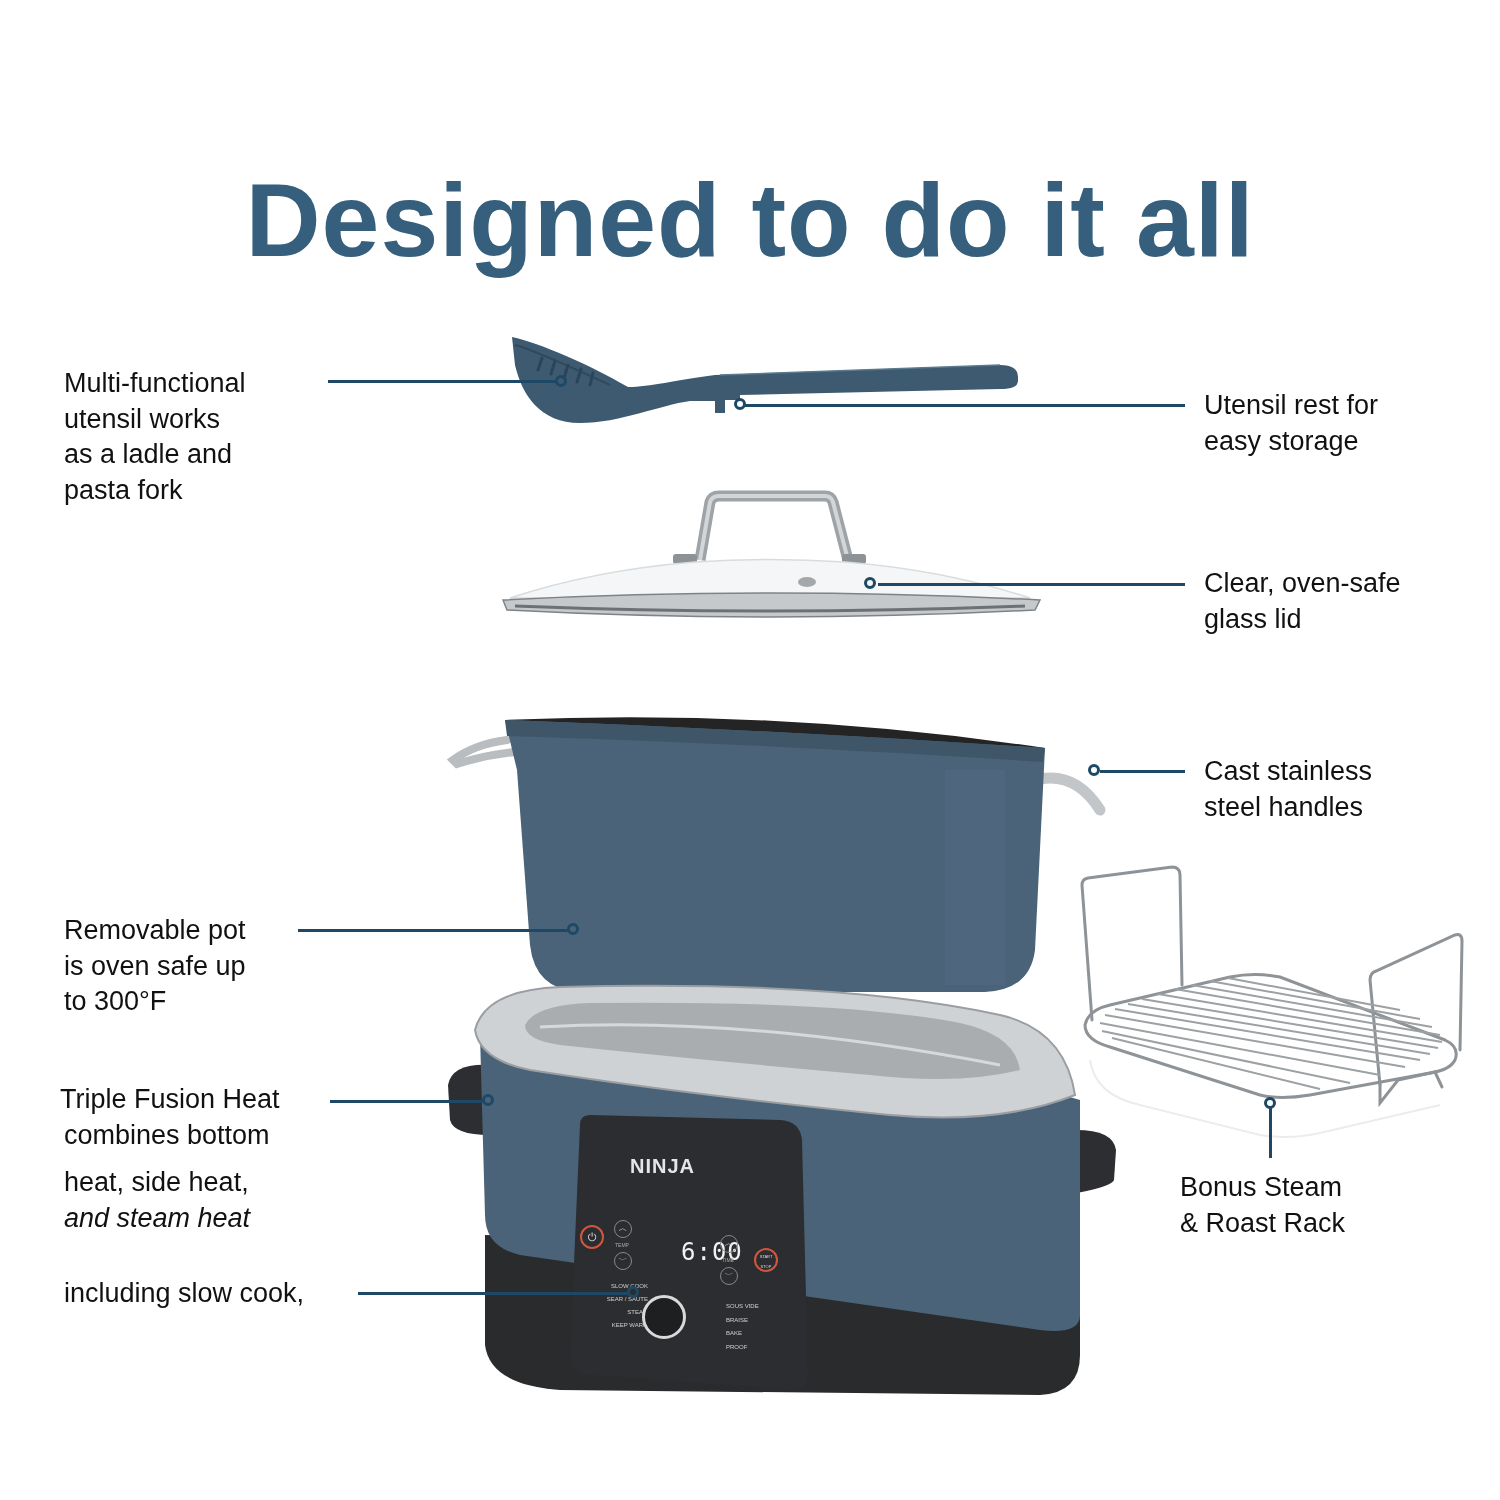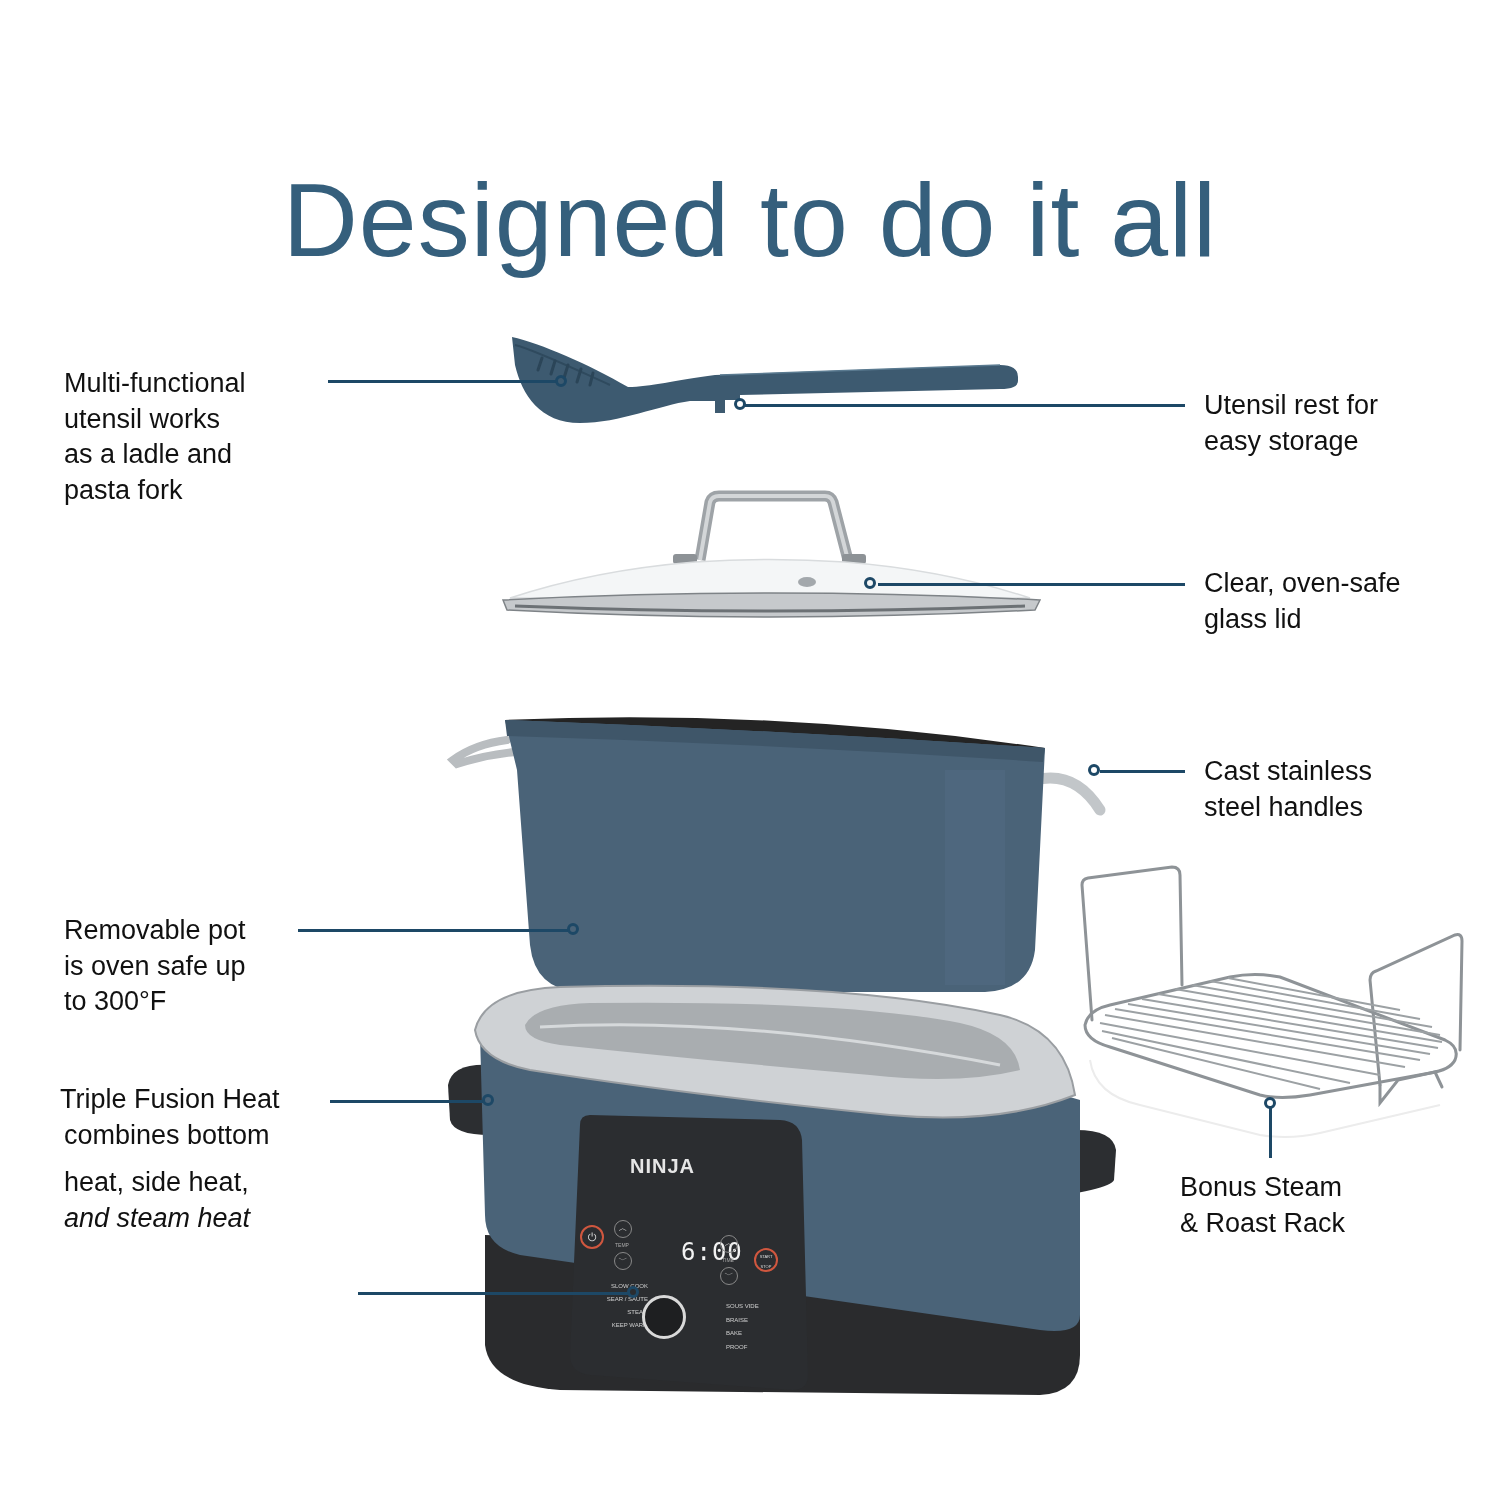--- a/index.html
+++ b/index.html
@@ -1,19 +1,19 @@
 <!DOCTYPE html>
 <html><head>
 <meta charset="utf-8">
 <style>
   html, body { margin: 0; padding: 0; background: #ffffff; }
   body { width: 1500px; height: 1500px; position: relative; overflow: hidden;
          font-family: "Liberation Sans", "DejaVu Sans", sans-serif; }
   .title { position: absolute; left: 0; top: 160px; width: 1500px; text-align: center;
-           font-size: 104px; font-weight: normal; color: #355f7c; letter-spacing: 1px; line-height: 120px; }
+           font-size: 104px; font-weight: bold; color: #355f7c; letter-spacing: 1px; line-height: 120px; }
   .callout { position: absolute; font-size: 27px; line-height: 35.5px; color: #111111; font-weight: normal; }
   .callout span { display: block; white-space: nowrap; }
   .leader { position: absolute; height: 3px; background: #1d4866; }
   .leader-v { position: absolute; width: 3px; background: #1d4866; }
   .dot { position: absolute; width: 12px; height: 12px; border: 3px solid #1d4866; border-radius: 50%; background: transparent; box-sizing: border-box; }
   svg { position: absolute; overflow: visible; }
 </style>
 </head>
 <body>
 
@@ -165,20 +165,21 @@
 </div>
 
 <div class="callout" style="left:60px;top:1082px;">
   <span>Triple Fusion Heat</span>
   <span style="padding-left:4px;">combines bottom</span>
   <span style="padding-left:4px;margin-top:12px;">heat, side heat,</span>
   <span style="padding-left:4px;font-style:italic;">and steam heat</span>
 </div>
 
 <div class="callout" style="left:64px;top:1276px;">
+  <span>including slow cook,</span>
 </div>
 
 <div class="callout" style="left:1180px;top:1170px;">
   <span>Bonus Steam</span>
   <span>&amp; Roast Rack</span>
 </div>
 
 <div class="leader" style="left:328px;top:380px;width:230px;"></div>
 <div class="dot" style="left:555px;top:375px;"></div>
 

